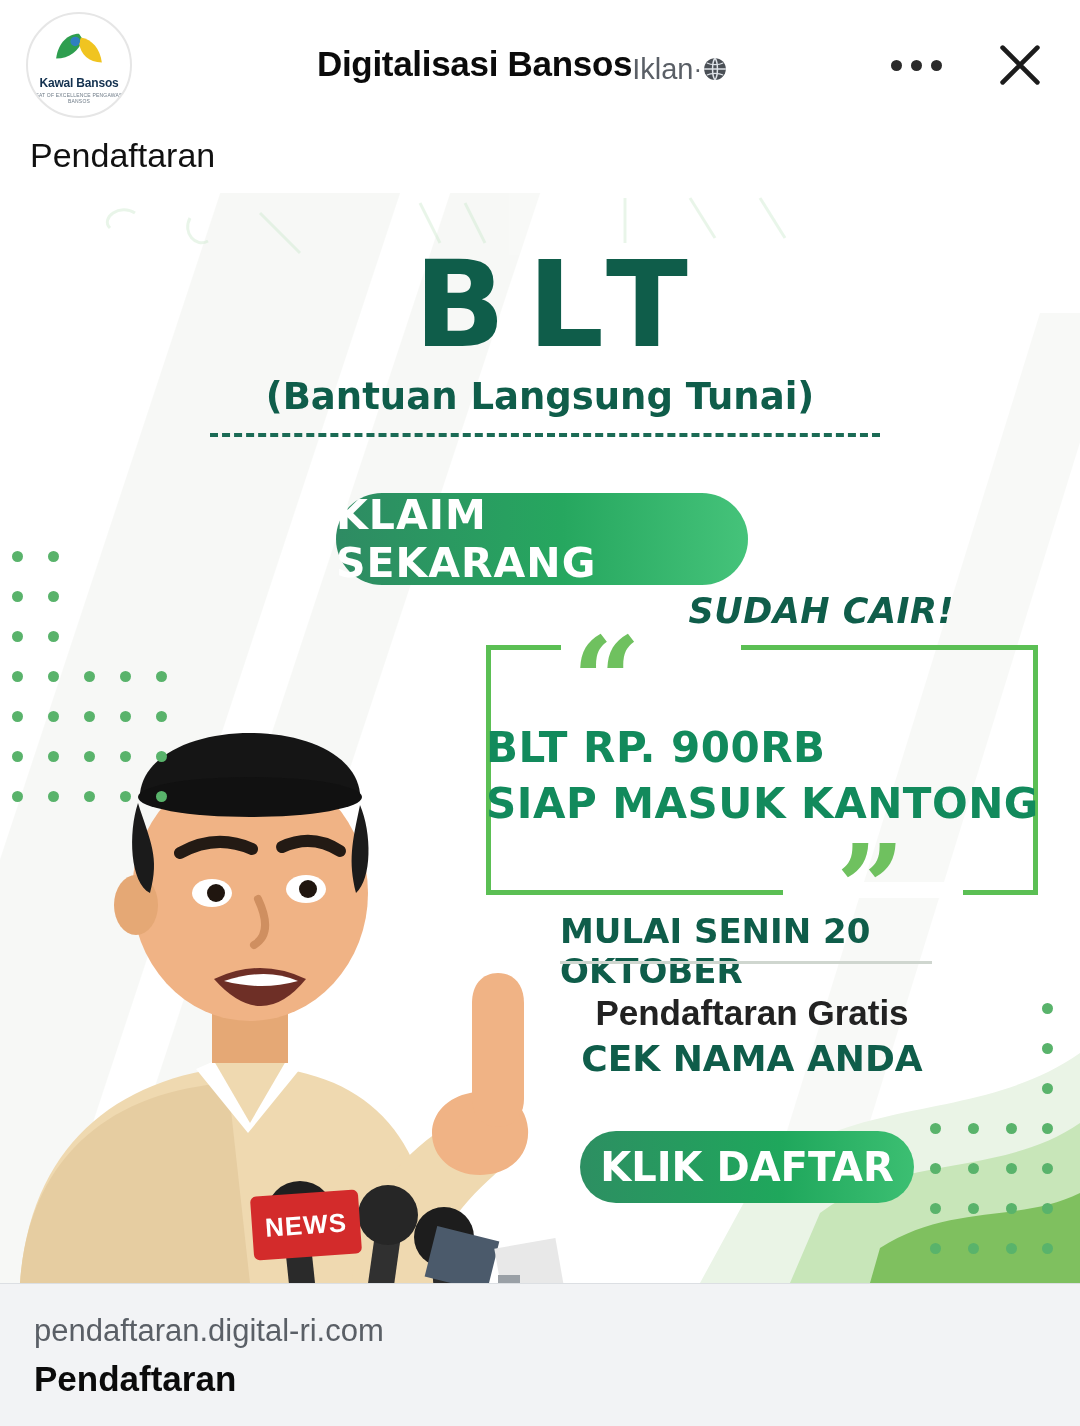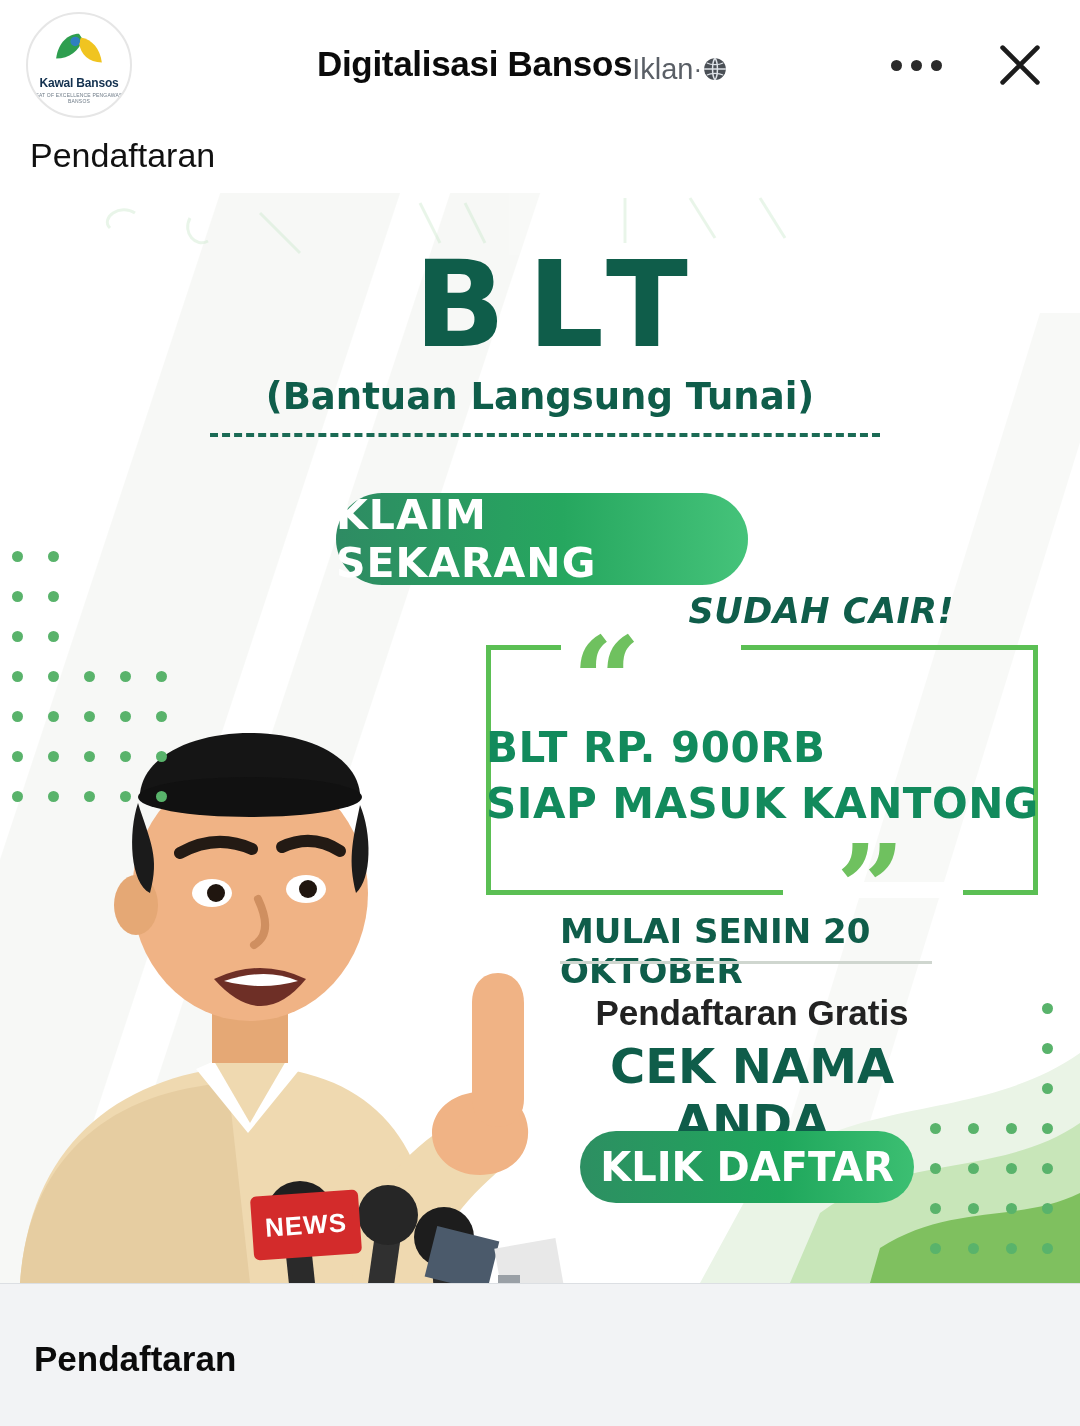--- a/index.html
+++ b/index.html
@@ -248,21 +248,21 @@
     top: 800px;
     text-align: center;
     font-size: 35px;
     font-weight: bold;
     color: #222;
   }
   .cek-nama, .dengan-cara {
     position: absolute;
     left: 572px; width: 360px;
     text-align: center;
-    font-size: 48px;
+    font-size: 36px;
     font-weight: bold;
     color: #0f5d4a;
     font-family: "DejaVu Sans", sans-serif;
   }
   .cek-nama { top: 845px; }
   .dengan-cara { top: 890px; }
   .klik-pill {
     position: absolute;
     left: 580px;
     top: 938px;
@@ -508,17 +508,18 @@
 
     <div class="gratis">Pendaftaran Gratis</div>
     <div class="cek-nama">CEK NAMA ANDA</div>
     <div class="klik-pill">KLIK DAFTAR</div>
 
     <div class="news-mic">NEWS</div>
   </div>
 
   <div class="cta-bar">
     <div class="cta-text">
+      <div class="cta-domain">pendaftaran.digital-ri.com</div>
       <div class="cta-headline">Pendaftaran</div>
     </div>
   </div>
 
 </div>
 
 </body></html>

